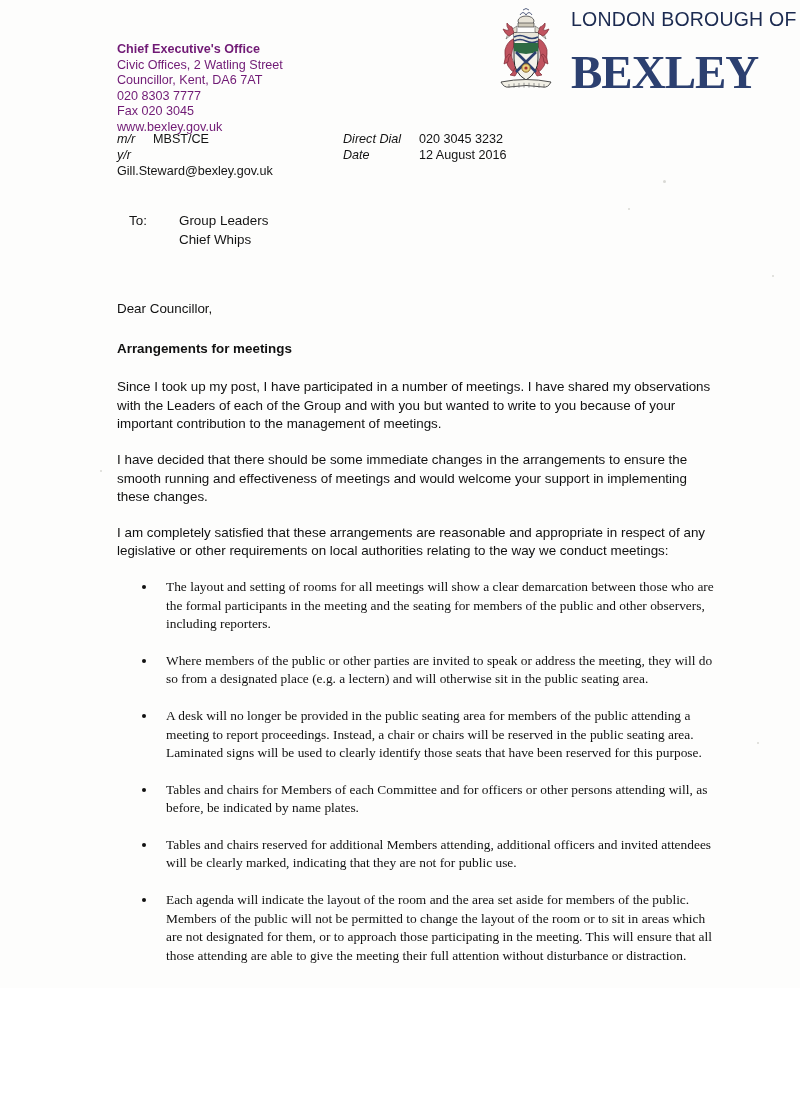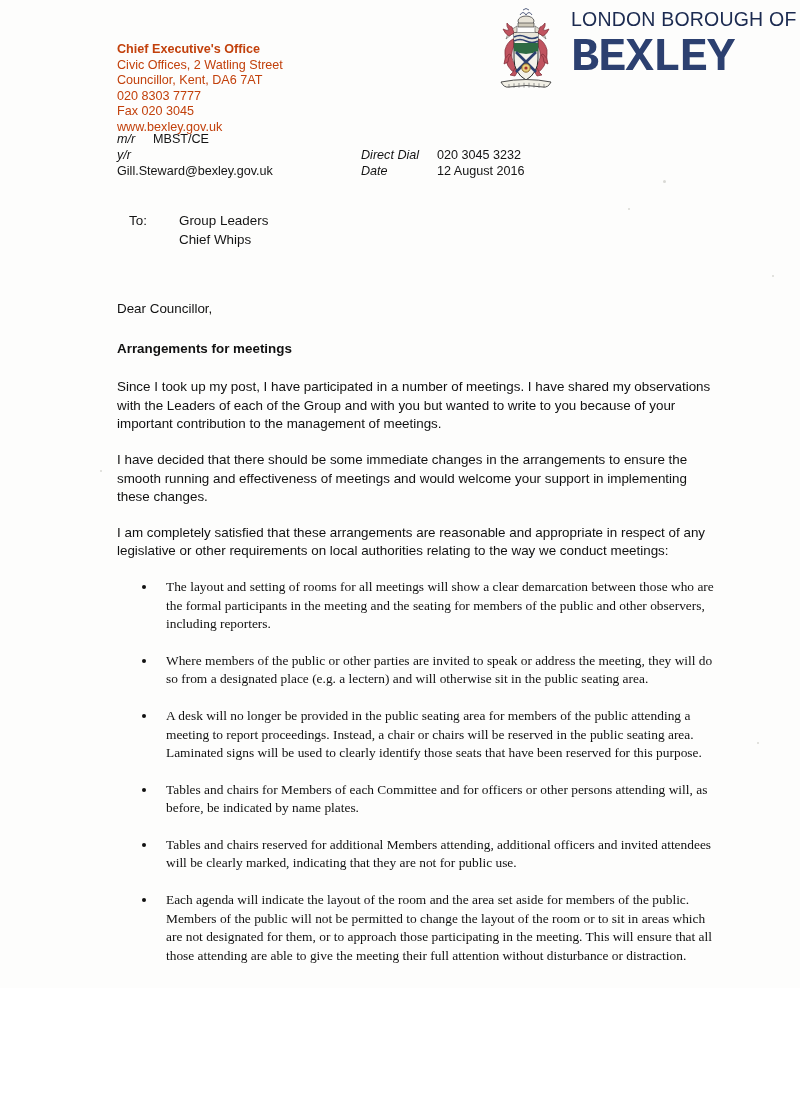--- a/index.html
+++ b/index.html
@@ -45,32 +45,32 @@
     font-weight: 400;
     white-space: nowrap;
     font-family: "Liberation Sans", sans-serif;
   }
   #logo-line2 {
     font-size: 47px;
     font-weight: bold;
     color: #2c4070;
     letter-spacing: -1px;
     line-height: 0.95;
-    margin-top: 6px;
-    white-space: nowrap;
-    font-family: Liberation Mono, monospace;
+    margin-top: 20px;
+    white-space: nowrap;
+    font-family: Liberation Serif, serif;
   }
   
   #sender {
     position: absolute;
     left: 117px;
     top: 42px;
     font-size: 12.6px;
     line-height: 15.6px;
-    color: #c2410c;
+    color: #701a75;
   }
   #sender .dept { font-weight: bold; }
   
   #refs {
     position: absolute;
     left: 117px;
     top: 132px;
     font-size: 12.6px;
     line-height: 15.8px;
     width: 620px;
@@ -84,22 +84,21 @@
     font-style: italic;
     display: inline-block;
   }
   .ref-val {
     display: inline-block;
   }
   .ref-left-key { width: 36px; }
   .right-col {
     position: absolute;
     left: 226px;
-    top: 16px;
-    margin-left: 18px;
+    top: 0;
   }
   .right-col .ref-key { width: 76px; }
   #person-row {
     position: relative;
     height: 17px;
     margin-top: 1px;
     white-space: nowrap;
   }
   #person-row .ref-key { font-style: italic; }
   #person-row .ref-val {

